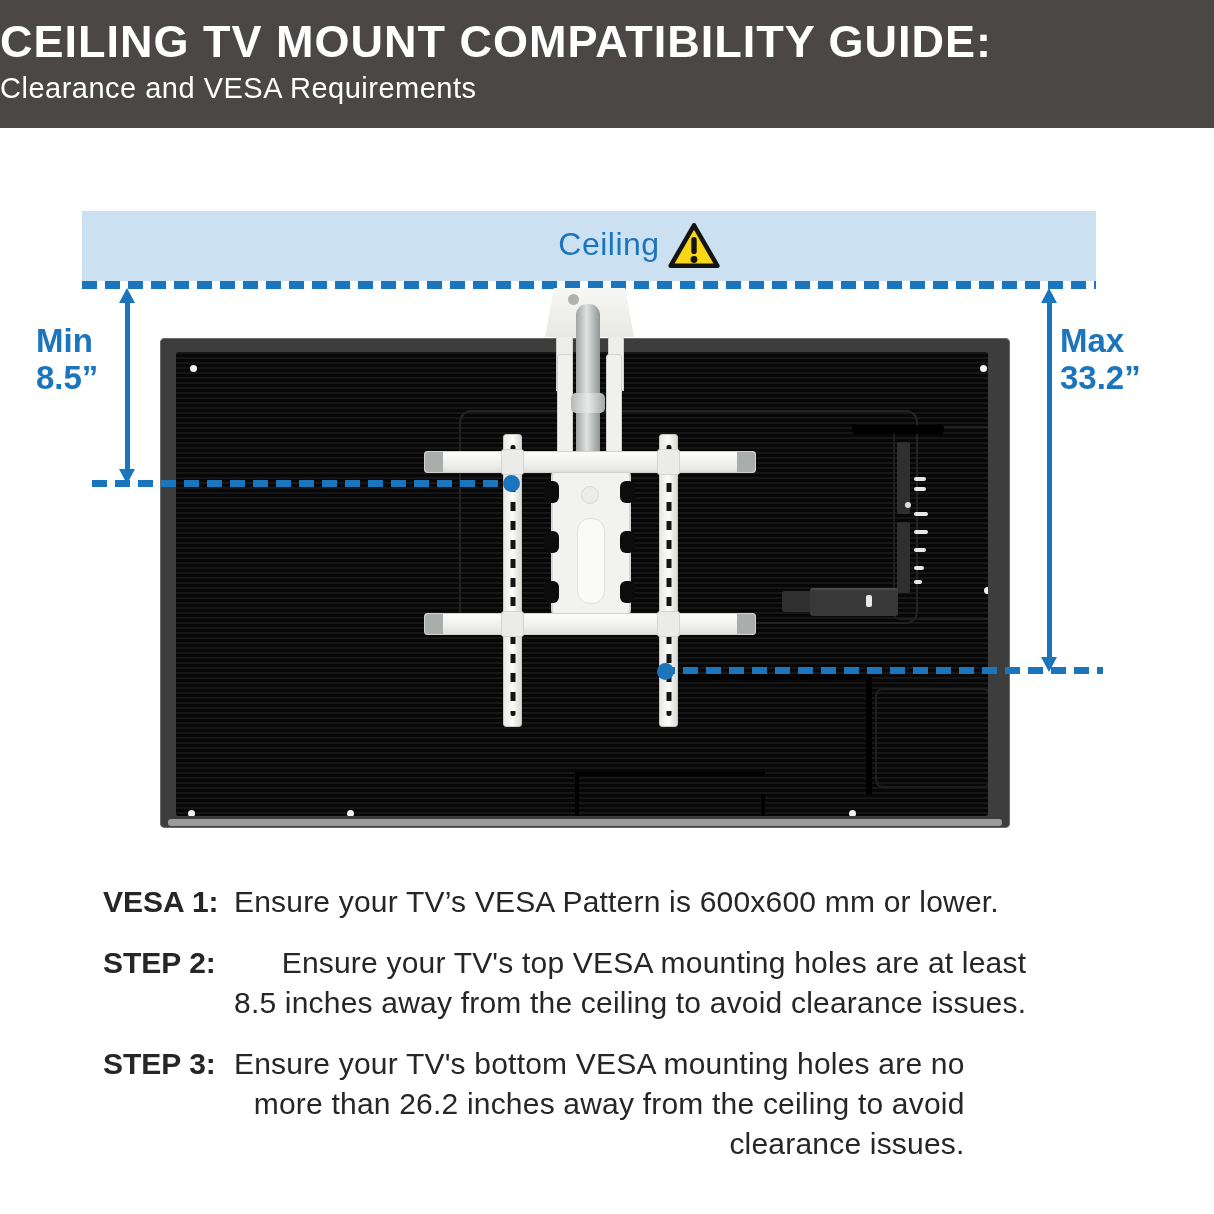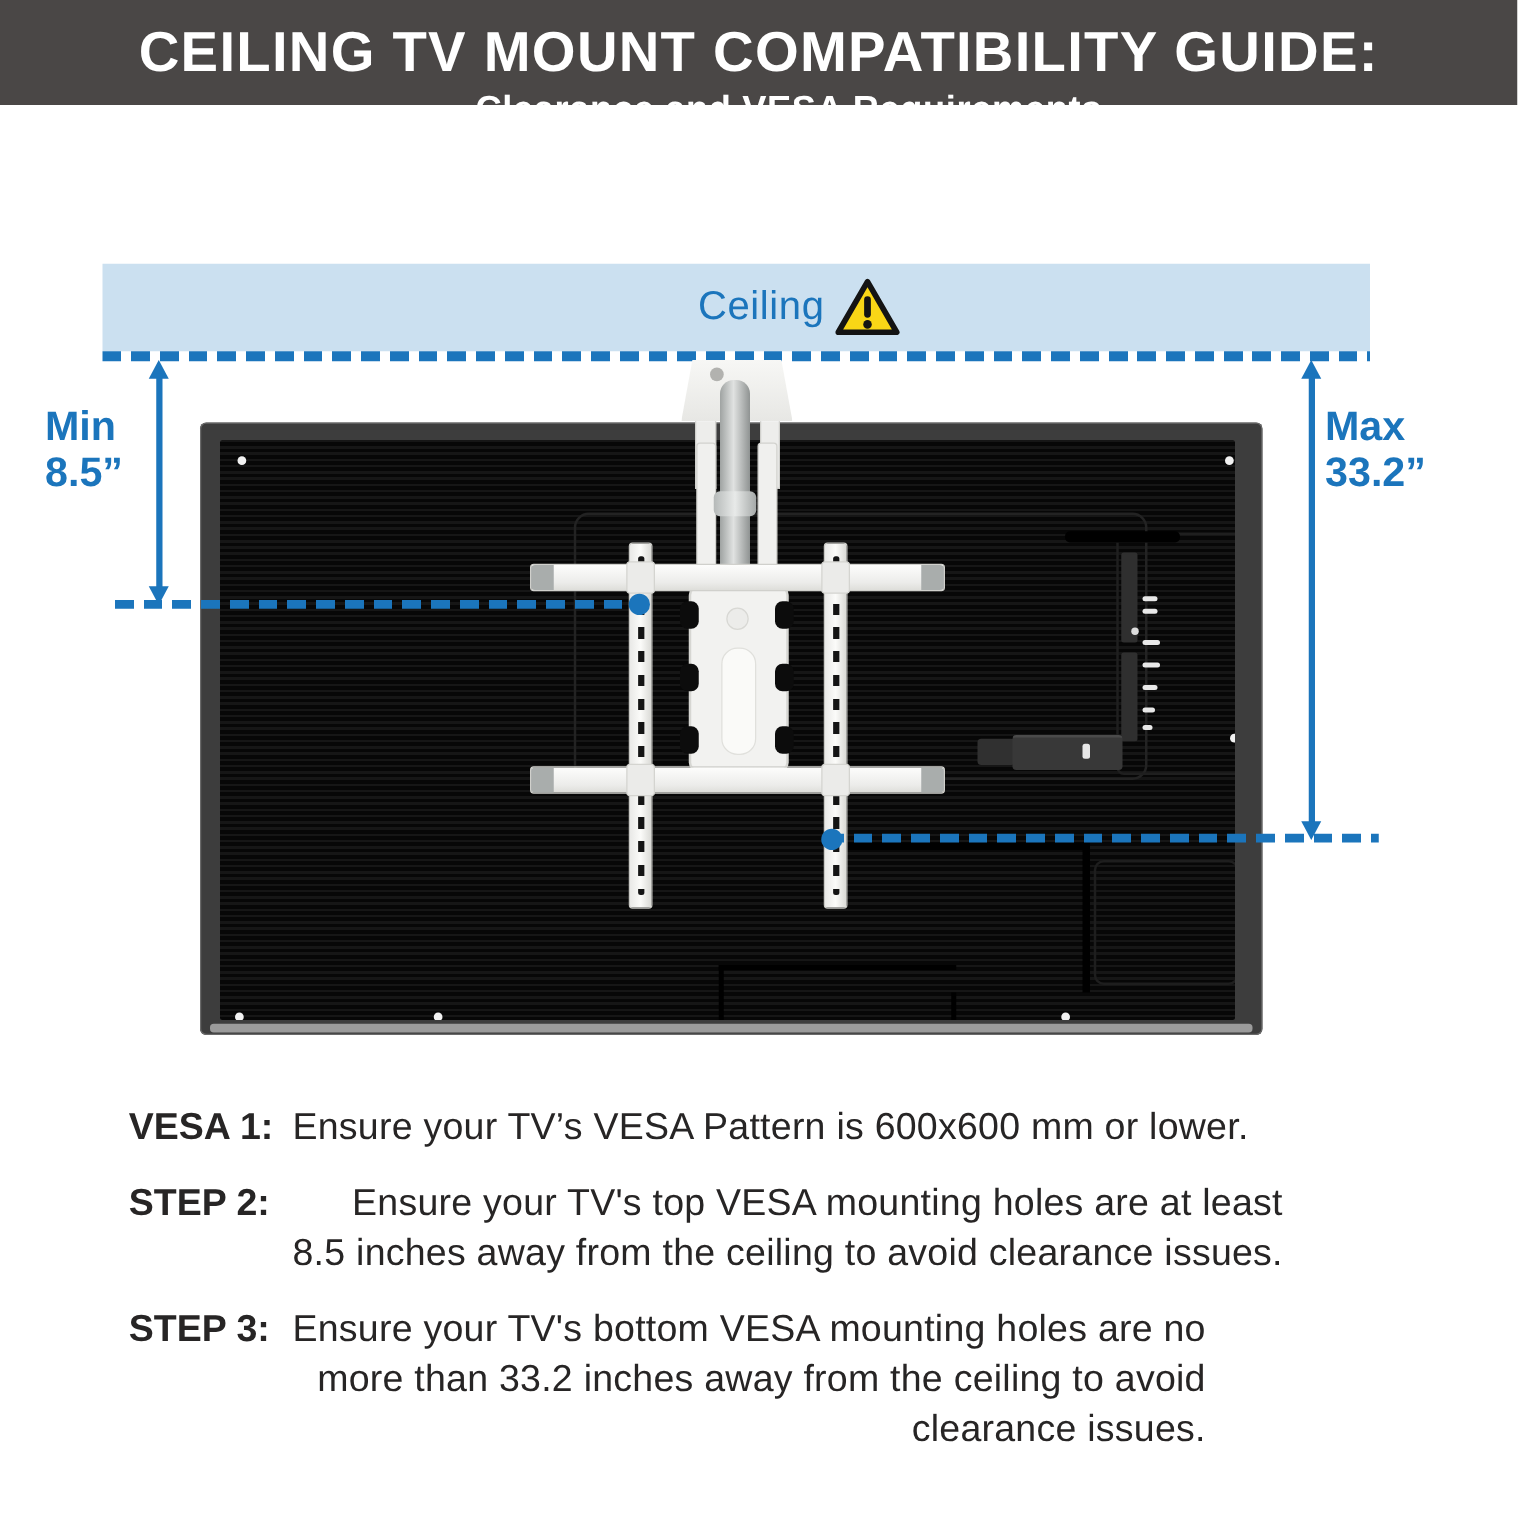--- a/index.html
+++ b/index.html
@@ -4,28 +4,28 @@
 <style>
   html,body{margin:0;padding:0;}
   body{
     width:1214px;height:1214px;position:relative;background:#ffffff;
     font-family:"Liberation Sans", sans-serif;overflow:hidden;
   }
   .abs{position:absolute;}
 
   
   #header{
-    left:0;top:0;width:1214px;height:84px;
-    background:var(--header-bg,#4a4746);color:#fff;text-align:center;
+    left:0;top:0;width:1214px;height:128px;
+    background:var(--header-bg,#4a4746);color:#fff;
   }
   #header .title{
     margin-top:18px;font-size:45px;font-weight:800;letter-spacing:1px;line-height:48px;
   }
   #header .subtitle{
-    margin-top:6px;font-size:29px;font-weight:700;letter-spacing:.5px;margin-left:48px;
+    margin-top:6px;font-size:29px;font-weight:400;letter-spacing:.5px;
   }
 
   
   #ceiling-band{
     left:82px;top:211px;width:1014px;height:70px;
     background:var(--ceiling-band,#cbe0f0);
   }
   #ceiling-label{
     left:0;top:15px;width:100%;text-align:center;
     color:var(--accent,#1b75bc);font-size:32px;font-weight:500;letter-spacing:.5px;margin-left:20px;
@@ -296,16 +296,16 @@
     <div class="step-text">Ensure your TV’s VESA Pattern is 600x600 mm or lower.</div>
   </div>
   <div class="step">
     <div class="step-label">STEP 2:</div>
     <div class="step-text">Ensure your TV's top VESA mounting holes are at least
 8.5 inches away from the ceiling to avoid clearance issues.</div>
   </div>
   <div class="step">
     <div class="step-label">STEP 3:</div>
     <div class="step-text">Ensure your TV's bottom VESA mounting holes are no
-more than 33.2 inches away from the ceiling to avoid
+more than 26.2 inches away from the ceiling to avoid
 clearance issues.</div>
   </div>
 </div>
 
 </body></html>

